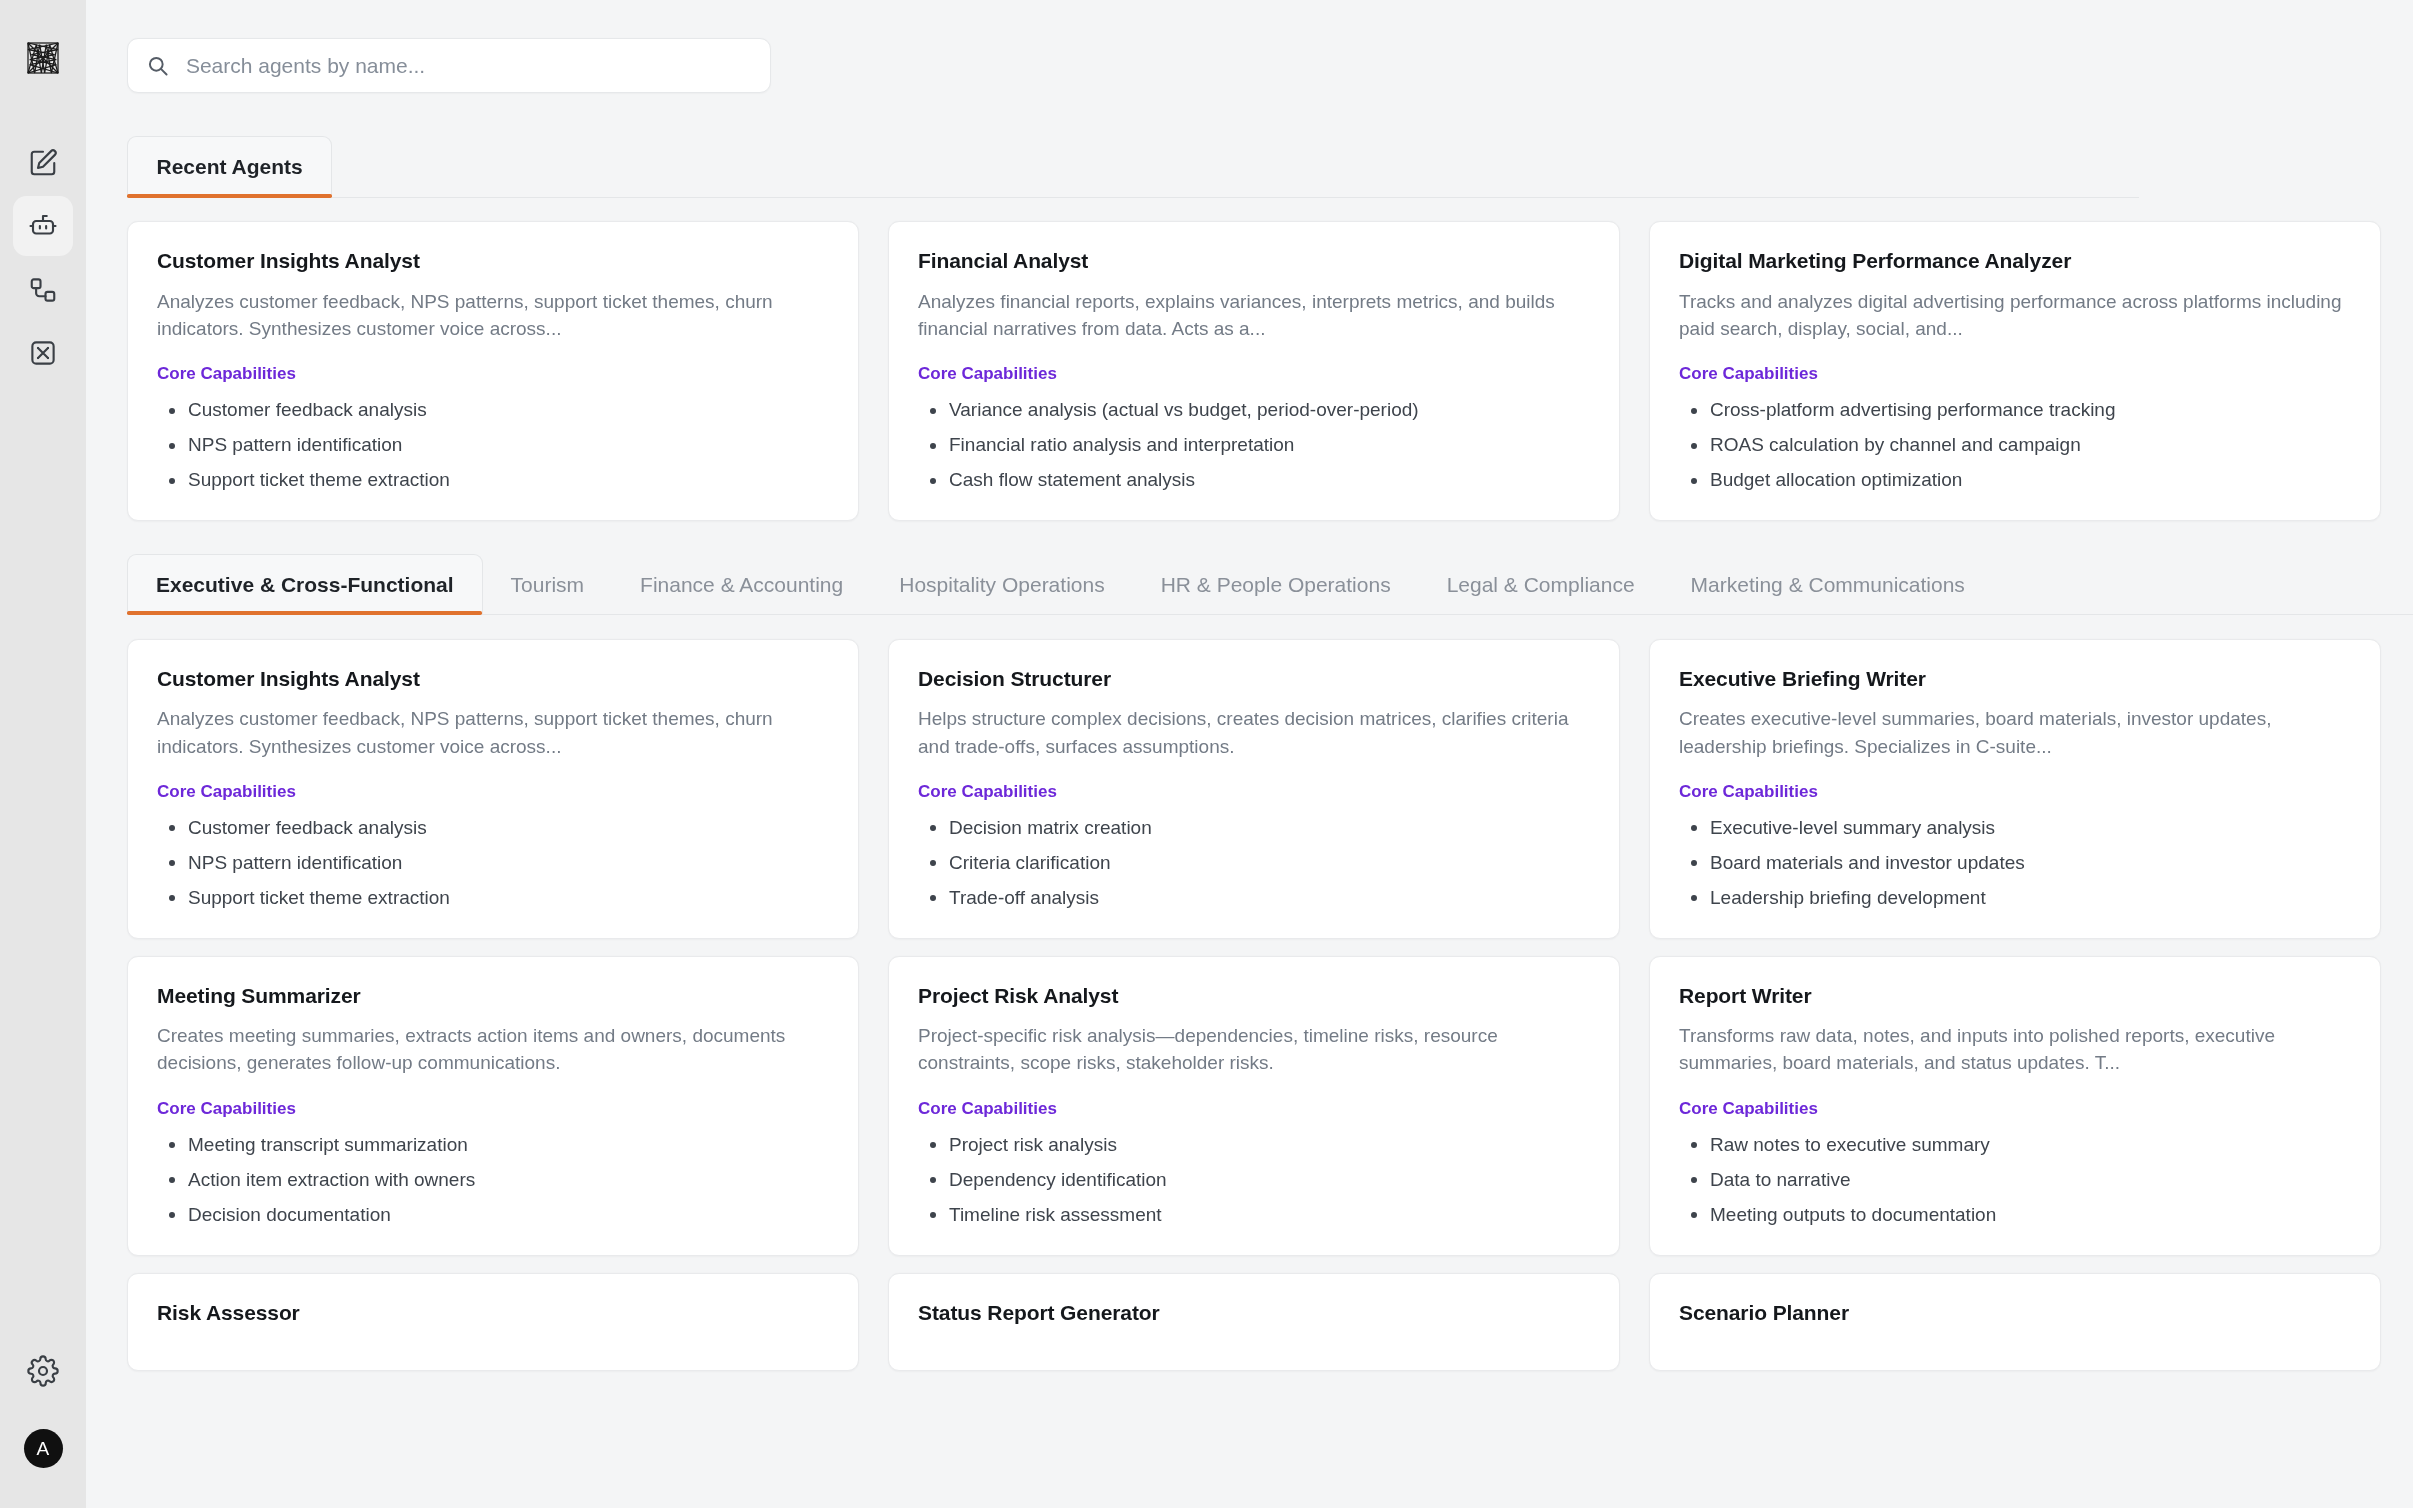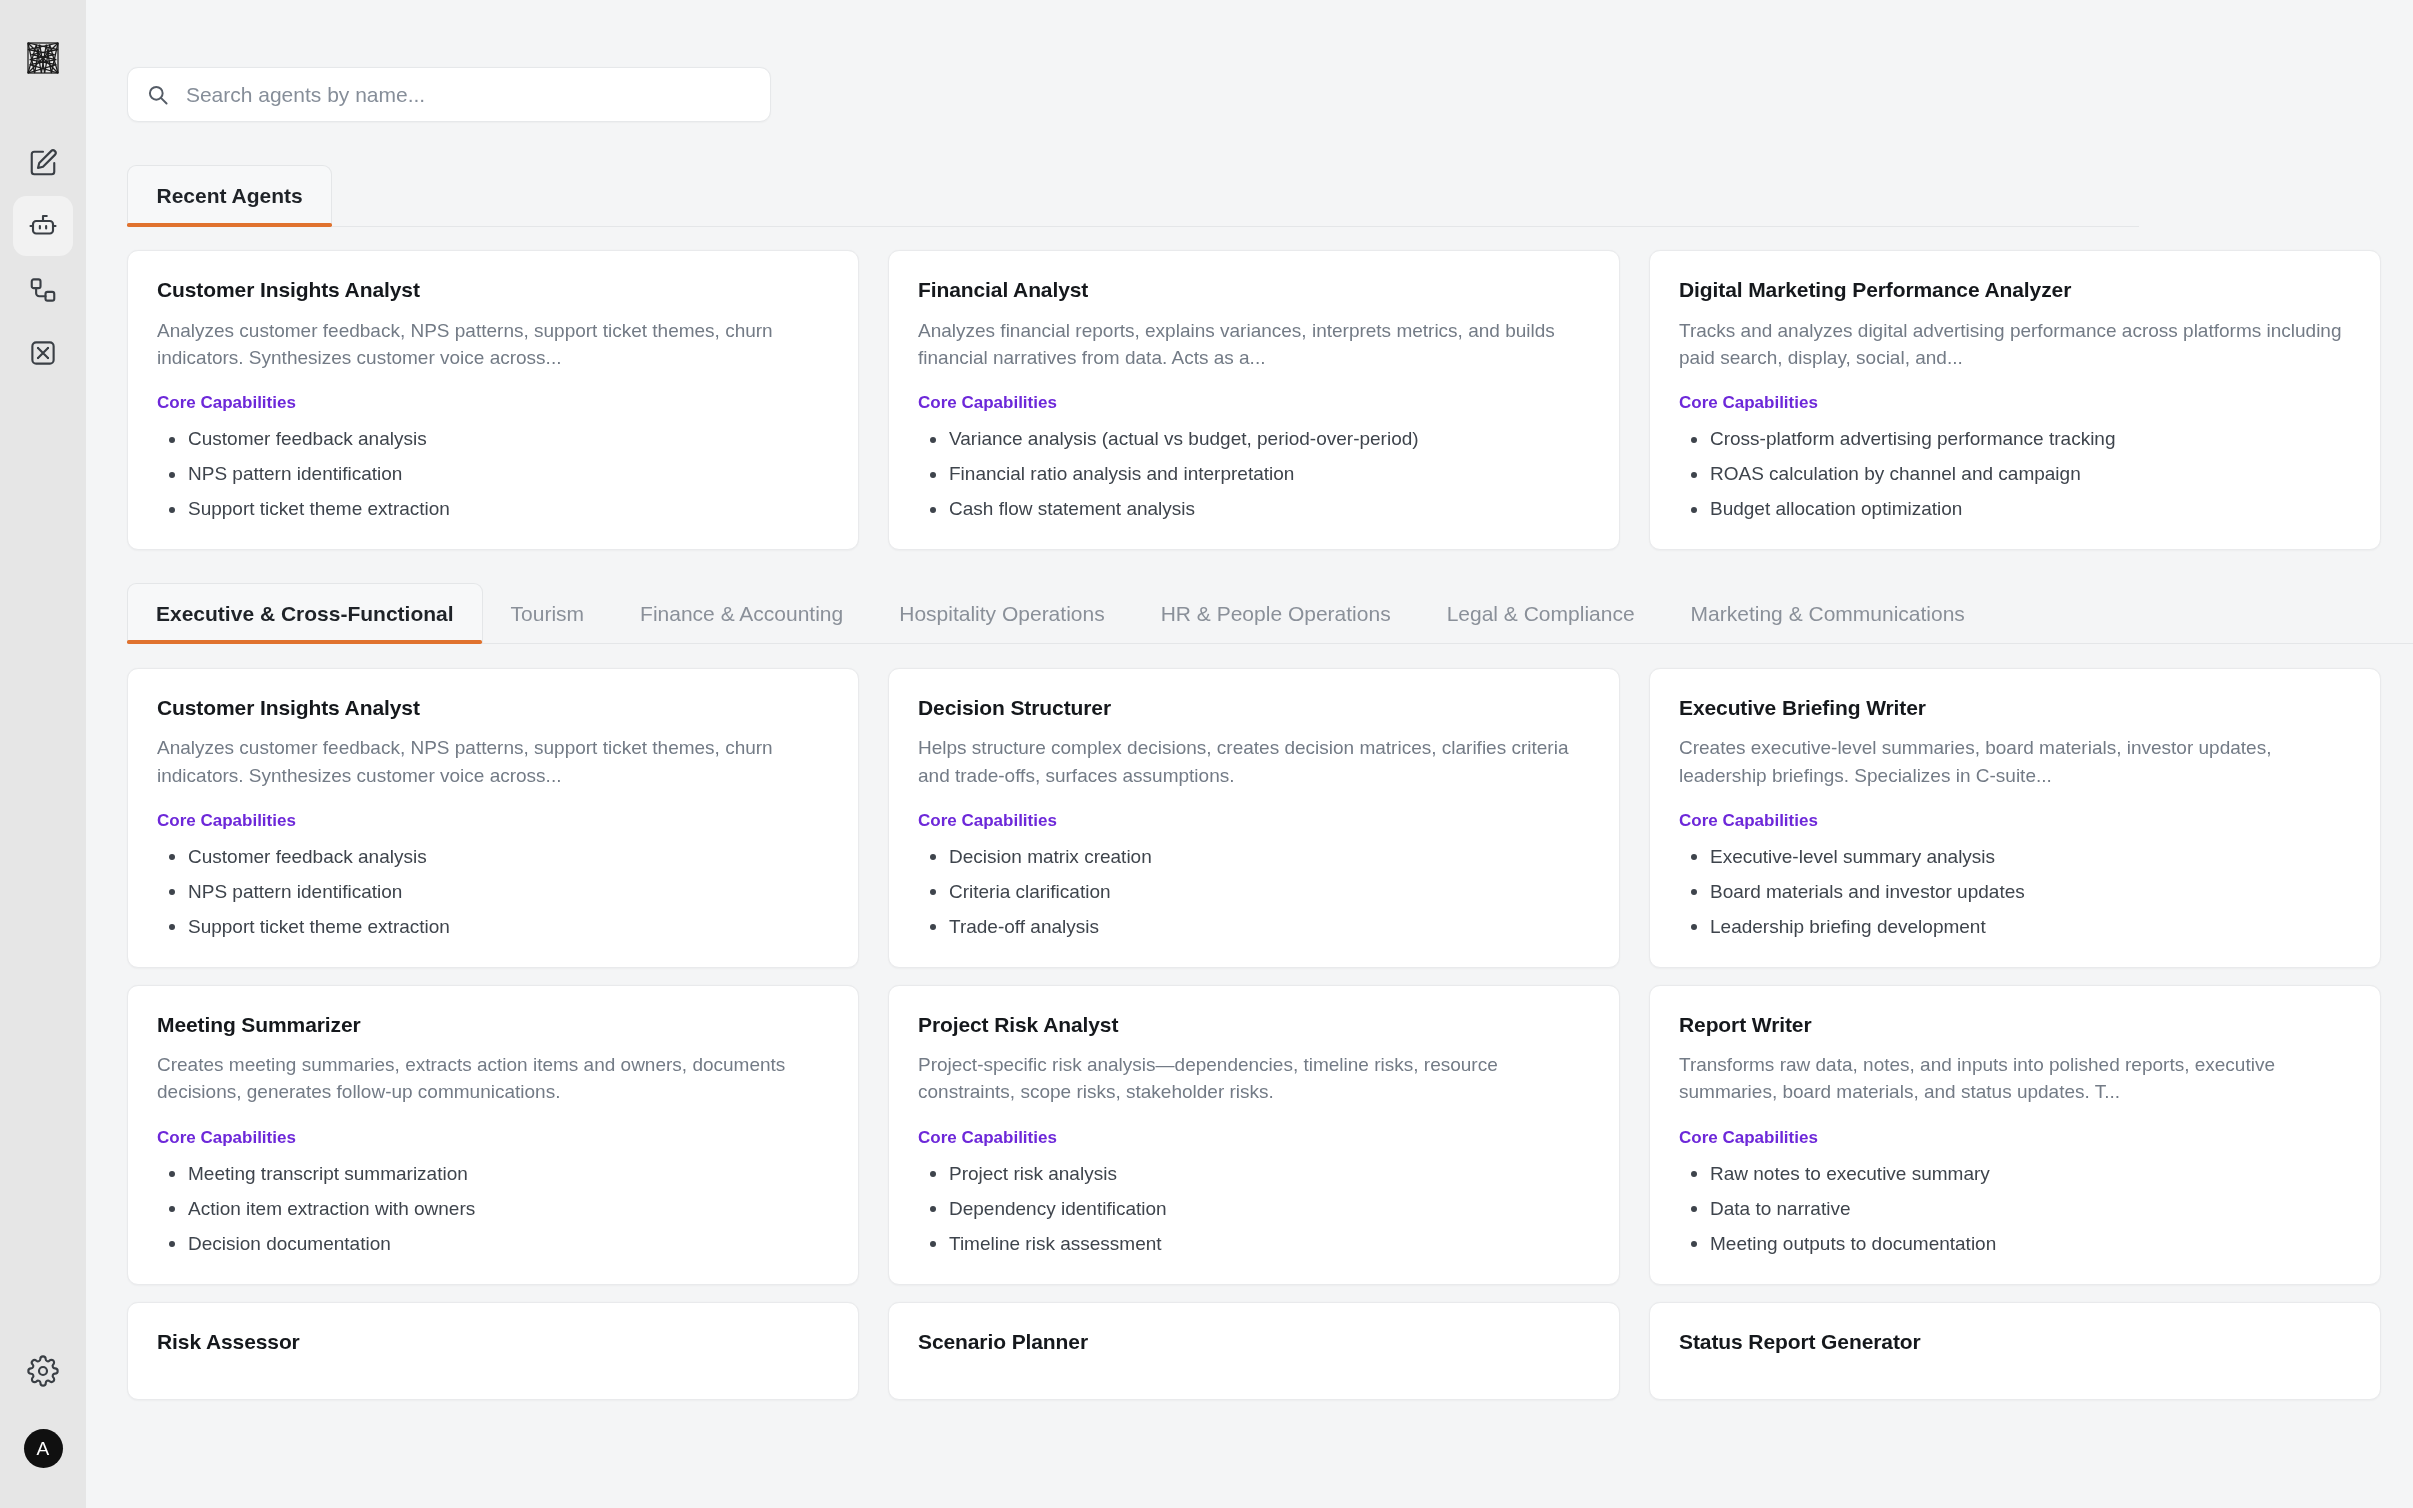--- a/index.html
+++ b/index.html
@@ -54,21 +54,20 @@
 
   
   .search-wrap {
     width: 644px; height: 55px;
     background: #ffffff;
     border: 0.8px solid #e6e8ea;
     border-radius: 11px;
     display: flex; align-items: center;
     padding: 0 18.4px;
     box-shadow: 0 0.8px 1.7px rgba(16,24,40,.03);
-    margin-top: 29px;
   }
   .search-wrap svg { width: 23.5px; height: 23.5px; flex: 0 0 23.5px; }
   .search-input {
     border: none; outline: none; background: transparent;
     font-family: "Liberation Sans", sans-serif;
     font-size: 21px; color: #6b7280;
     margin-left: 16px; width: 100%;
   }
   .search-input::placeholder { color: #868e99; }
 
@@ -352,23 +351,23 @@
             <ul class="cap-list">
               <li>Raw notes to executive summary</li>
               <li>Data to narrative</li>
               <li>Meeting outputs to documentation</li>
             </ul>
           </div>
           <div class="card">
             <div class="card-title">Risk Assessor</div>
           </div>
           <div class="card">
+            <div class="card-title">Status Report Generator</div>
+          </div>
+          <div class="card">
             <div class="card-title">Scenario Planner</div>
-          </div>
-          <div class="card">
-            <div class="card-title">Status Report Generator</div>
           </div>
         </div>
 
     </div>
   </div>
 </div>
 
 
 </body></html>

